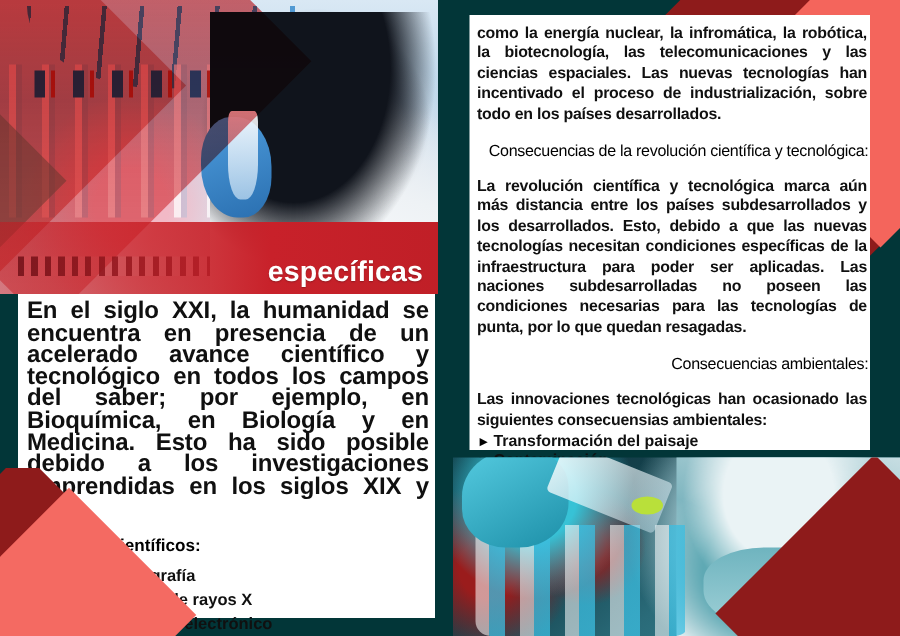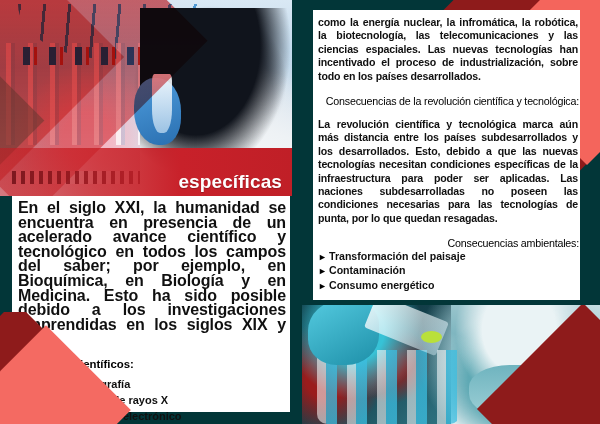--- a/index.html
+++ b/index.html
@@ -206,20 +206,21 @@
       <div class="lt"></div>
     </div>
 
     <div class="right-panel">
       <p class="r-just">como la energía nuclear, la infromática, la robótica, la biotecnología, las telecomunicaciones y las ciencias espaciales. Las nuevas tecnologías han incentivado el proceso de industrialización, sobre todo en los países desarrollados.</p>
 
       <div class="r-h">Consecuencias de la revolución científica y tecnológica:</div>
       <p class="r-just" style="margin-top:11px;">La revolución científica y tecnológica marca aún más distancia entre los países subdesarrollados y los desarrollados. Esto, debido a que las nuevas tecnologías necesitan condiciones específicas de la infraestructura para poder ser aplicadas. Las naciones subdesarrolladas no poseen las condiciones necesarias para las tecnologías de punta, por lo que quedan resagadas.</p>
 
       <div class="r-h">Consecuencias ambientales:</div>
+      <p class="r-just" style="margin-top:11px;">Las innovaciones tecnológicas han ocasionado las siguientes consecuensias ambientales:</p>
 
       <ul class="r-bul">
         <li><span class="bl">►</span><span>Transformación del paisaje</span></li>
         <li><span class="bl">►</span><span>Contaminación</span></li>
         <li><span class="bl">►</span><span>Consumo energético</span></li>
       </ul>
     </div>
 
     <div class="photo2">
       <div class="face"></div>

